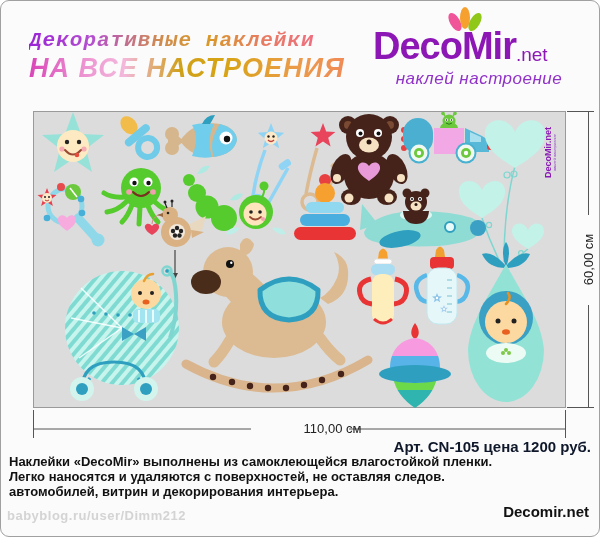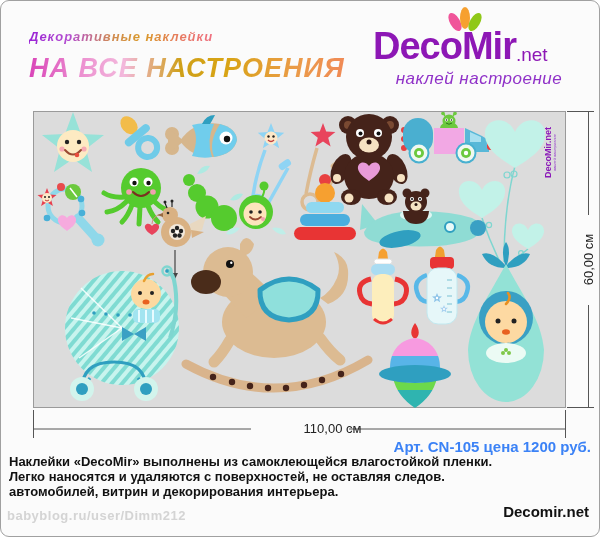--- a/index.html
+++ b/index.html
@@ -5,24 +5,25 @@
   html,body{margin:0;padding:0;background:#fff;}
   *{box-sizing:border-box;}
   #page{
     position:relative;width:600px;height:537px;
     background:#fbfbfb;border:1px solid #a0a0a0;border-radius:9px;
     font-family:"Liberation Sans",sans-serif;overflow:hidden;
   }
   
   .tagline1{
     position:absolute;left:28px;top:28px;
-    font-size:13px;font-weight:bold;font-style:italic;letter-spacing:1px;
+    font-size:21px;font-weight:bold;font-style:italic;letter-spacing:1px;
     background:linear-gradient(90deg,#9a23d6 0%,#b44fd0 22%,#cf8a52 45%,#d99a28 62%,#e77b62 82%,#ef6f80 100%);
     -webkit-background-clip:text;background-clip:text;color:transparent;
     white-space:nowrap;
+    font-family:Liberation Mono, monospace;
   }
   .tagline2{
     position:absolute;left:28px;top:52px;
     font-size:27px;font-weight:bold;font-style:italic;letter-spacing:1px;
     background:linear-gradient(90deg,#d944b8 0%,#ec8fd0 16%,#f3b8dc 30%,#cfa019 48%,#d8a414 62%,#eb9b4a 85%,#f08a56 100%);
     -webkit-background-clip:text;background-clip:text;color:transparent;
     white-space:nowrap;
     text-decoration:underline;
   }
   
@@ -42,21 +43,21 @@
   .sheet-watermark .wm-brand{font-size:9px;font-weight:bold;color:#8a18b8;letter-spacing:0;}
   .sheet-watermark .wm-slogan{font-size:4px;color:#9032c8;font-style:italic;}
   
   .dim-bottom{position:absolute;left:32px;top:407px;width:599px;height:34px;}
   .dim-bottom .dim-label{position:absolute;left:0;right:0;top:13px;text-align:center;
     font-size:13px;color:#222;background:transparent;}
   .dim-right{position:absolute;left:566px;top:110px;width:34px;height:297px;}
   .dim-right .dim-label{position:absolute;left:-24px;top:141px;width:90px;text-align:center;
     font-size:13px;color:#222;transform:rotate(-90deg);}
   
-  .article{position:absolute;right:8px;top:437px;font-size:15px;font-weight:bold;color:#3b82f6;}
+  .article{position:absolute;right:8px;top:437px;font-size:15px;font-weight:bold;color:#0f172a;}
   .desc{position:absolute;left:8px;top:454px;width:586px;font-size:13px;font-weight:bold;
     color:#111;line-height:14.8px;}
   .site{position:absolute;right:10px;top:502px;font-size:15px;font-weight:bold;color:#111;}
   .photo-watermark{position:absolute;left:6px;top:507px;font-size:13px;font-weight:bold;
     color:rgba(205,205,205,0.85);letter-spacing:.5px;text-align:right;}
 </style>
 </head>
 <body>
 
 <div id="page">

